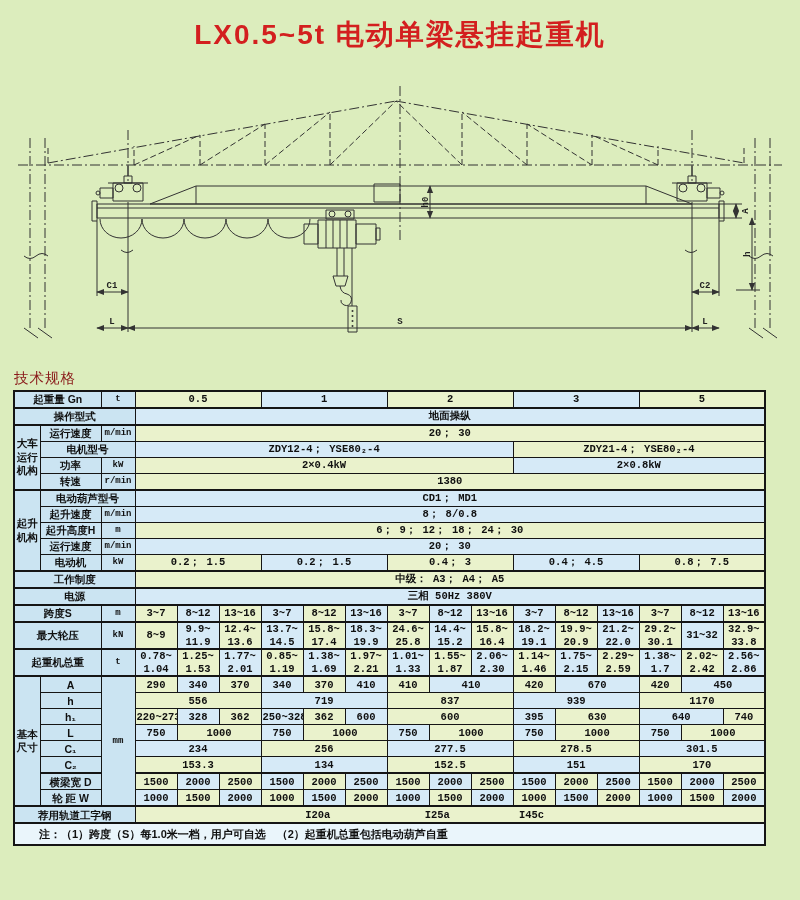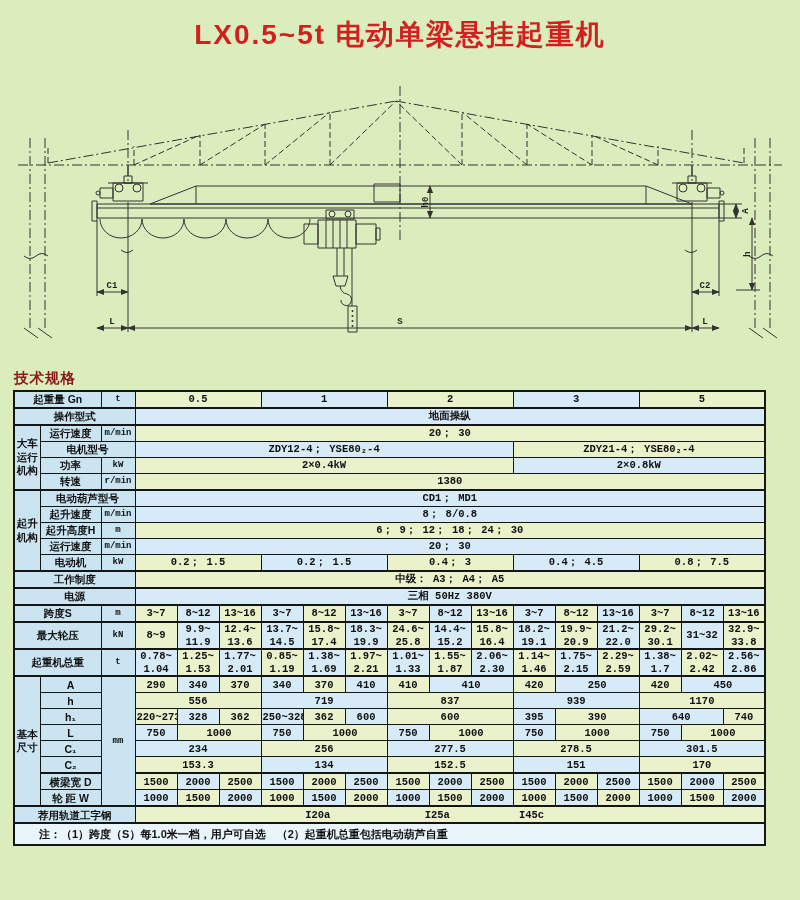--- a/index.html
+++ b/index.html
@@ -1,19 +1,19 @@
 <!DOCTYPE html>
 <html><head>
 <meta charset="utf-8">
 <style>
 :root{--bg:#dcedbd;--green:#eaf2cc;--blue:#d6eaf7;--lab:#cbe4f2;--note:#eaf5fb;--bd:#151515;--red:#d31f1f;--maroon:#8a1a1a;--ink:#333}
 html,body{margin:0;padding:0}
 #page{position:relative;width:800px;height:900px;background:var(--bg);overflow:hidden;font-family:"Liberation Sans",sans-serif}
 #title{position:absolute;top:16px;left:0;width:100%;text-align:center;font-size:28px;font-weight:bold;color:var(--red);letter-spacing:2px}
-#heading{position:absolute;top:369px;left:14px;font-size:14.5px;font-weight:bold;color:var(--maroon);letter-spacing:1px}
+#heading{position:absolute;top:369px;left:14px;font-size:14.5px;font-weight:normal;color:var(--maroon);letter-spacing:1px}
 #drawing{position:absolute;top:80px;left:0}
 #drawing *{vector-effect:non-scaling-stroke}
 #drawing path,#drawing line,#drawing rect,#drawing polygon,#drawing polyline,#drawing circle{fill:none;stroke:var(--ink);stroke-width:1}
 #drawing .dd{stroke-dasharray:10,3,2,3}
 #drawing .da{stroke-dasharray:6,3}
 #drawing .fill{fill:var(--ink);stroke:none}
 #drawing text{font:bold 9px "Liberation Mono",monospace;fill:#222;stroke:none}
 #spec{position:absolute;top:390px;left:13px;width:753px;border-collapse:collapse;table-layout:fixed;border:2px solid var(--bd)}
 #spec td{border:1px solid var(--bd);height:15px;text-align:center;vertical-align:middle;font:bold 10.5px "Liberation Mono",monospace;white-space:pre-line;line-height:1.2;padding:0 1px;color:#101010;overflow:hidden}
 #spec td.L{background:var(--lab);font-family:"Liberation Sans",sans-serif;letter-spacing:0}
@@ -354,21 +354,21 @@
           <td rowspan="8" class="u">mm</td>
           <td class="g">290</td>
           <td class="b">340</td>
           <td class="g">370</td>
           <td class="b">340</td>
           <td class="g">370</td>
           <td class="b">410</td>
           <td class="g">410</td>
           <td colspan="2" class="b">410</td>
           <td class="g">420</td>
-          <td colspan="2" class="b">250</td>
+          <td colspan="2" class="b">670</td>
           <td class="g">420</td>
           <td colspan="2" class="b">450</td>
         </tr>
         <tr>
           <td class="L">h</td>
           <td colspan="3" class="g">556</td>
           <td colspan="3" class="b">719</td>
           <td colspan="3" class="g">837</td>
           <td colspan="3" class="b">939</td>
           <td colspan="3" class="g">1170</td>
@@ -376,21 +376,21 @@
         <tr>
           <td class="L">h₁</td>
           <td class="g">220~273</td>
           <td class="b">328</td>
           <td class="g">362</td>
           <td class="b">250~328</td>
           <td class="g">362</td>
           <td class="b">600</td>
           <td colspan="3" class="g">600</td>
           <td class="b">395</td>
-          <td colspan="2" class="g">390</td>
+          <td colspan="2" class="g">630</td>
           <td colspan="2" class="b">640</td>
           <td class="g">740</td>
         </tr>
         <tr>
           <td class="L">L</td>
           <td class="b">750</td>
           <td colspan="2" class="g">1000</td>
           <td class="b">750</td>
           <td colspan="2" class="g">1000</td>
           <td class="b">750</td>

